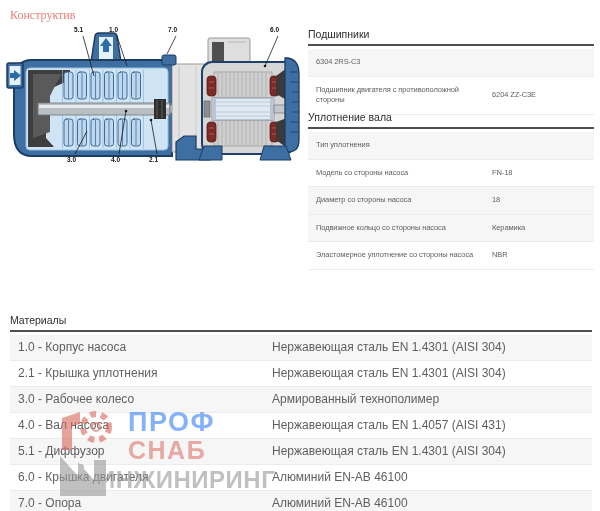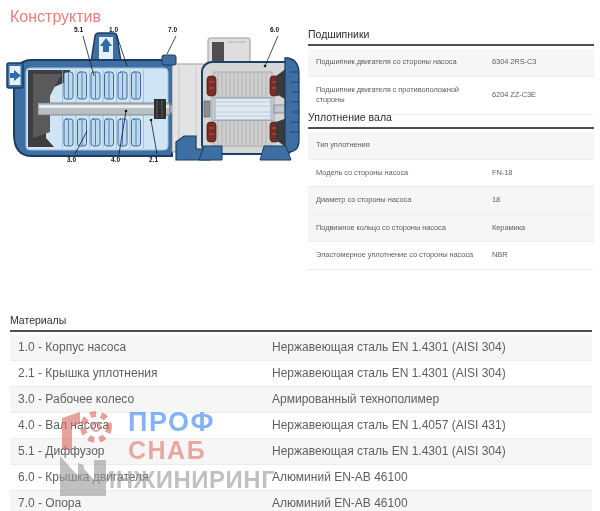--- a/index.html
+++ b/index.html
@@ -1,19 +1,19 @@
 <!DOCTYPE html>
 <html><head>
 <meta charset="utf-8">
 <style>
   html,body{margin:0;padding:0;background:#fff;}
   .page{position:relative;width:600px;height:511px;background:#ffffff;
         font-family:"Liberation Sans",sans-serif;overflow:hidden;}
 
-  .page-title{position:absolute;left:10px;top:8px;font-size:16px;color:#e8807c;}
+  .page-title{position:absolute;left:10px;top:8px;font-size:12px;color:#e8807c;font-family:Liberation Serif, serif;}
 
   
   .diagram{position:absolute;left:6px;top:26px;width:294px;height:142px;}
   .diagram svg{position:absolute;left:0;top:0;}
   .callout{position:absolute;font-size:6.5px;font-weight:bold;color:#111;line-height:8px;}
 
   
   .section{position:absolute;}
   .sec-title{font-size:10.5px;font-weight:normal;color:#2e2e2e;line-height:11px;
              padding-bottom:4px;border-bottom:2px solid #4f4f4f;margin-bottom:3px;}
@@ -234,21 +234,20 @@
     <div class="callout" style="left:162px;top:0;">7.0</div>
     <div class="callout" style="left:264px;top:0;">6.0</div>
     <div class="callout" style="left:61px;top:130px;">3.0</div>
     <div class="callout" style="left:105px;top:130px;">4.0</div>
     <div class="callout" style="left:143px;top:130px;">2.1</div>
   </div>
 
   <div class="section rt" id="sec-bearings">
     <div class="sec-title">Подшипники</div>
     <div class="trow alt">
-      <div class="tcell label">Подшипник двигателя со стороны насоса</div>
       <div class="tcell value">6304 2RS-C3</div>
     </div>
     <div class="trow">
       <div class="tcell label">Подшипник двигателя с противоположной стороны</div>
       <div class="tcell value">6204 ZZ-C3E</div>
     </div>
   </div>
 
   <div class="section rt" id="sec-seal">
     <div class="sec-title">Уплотнение вала</div>

